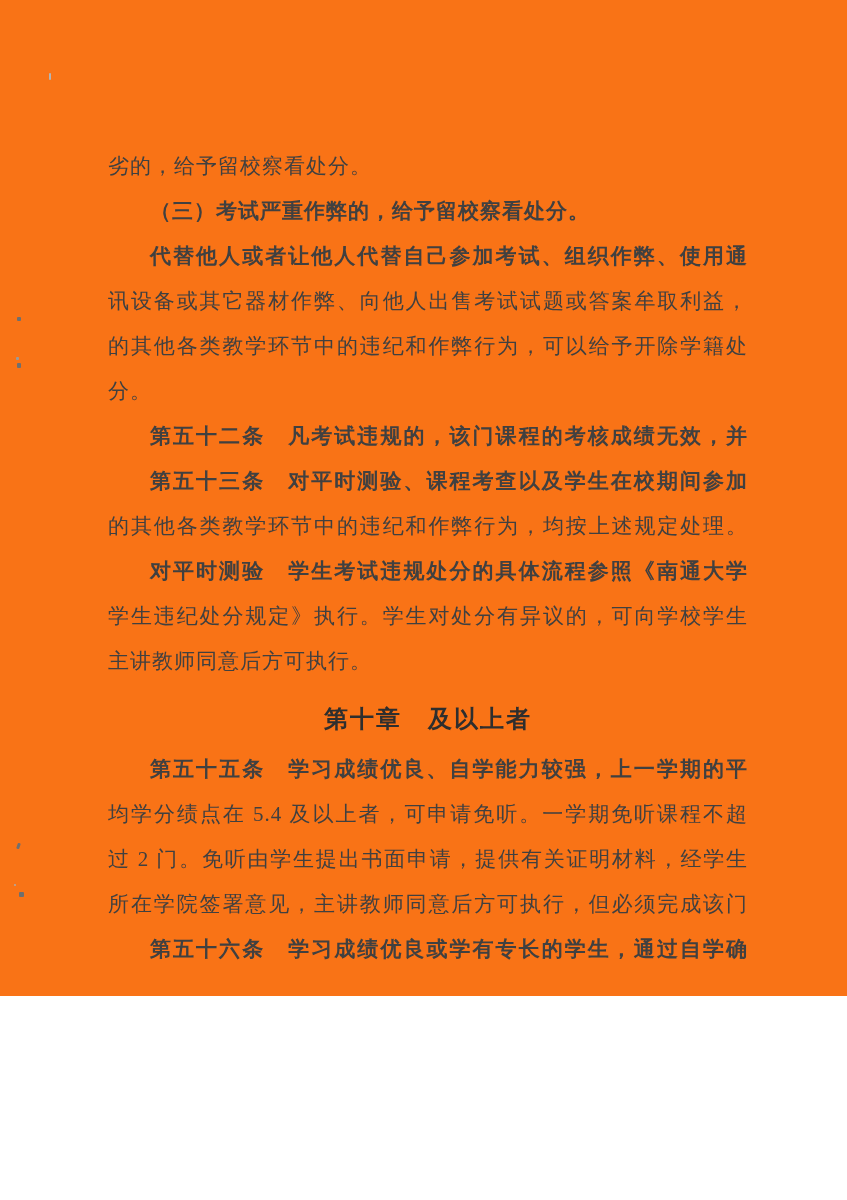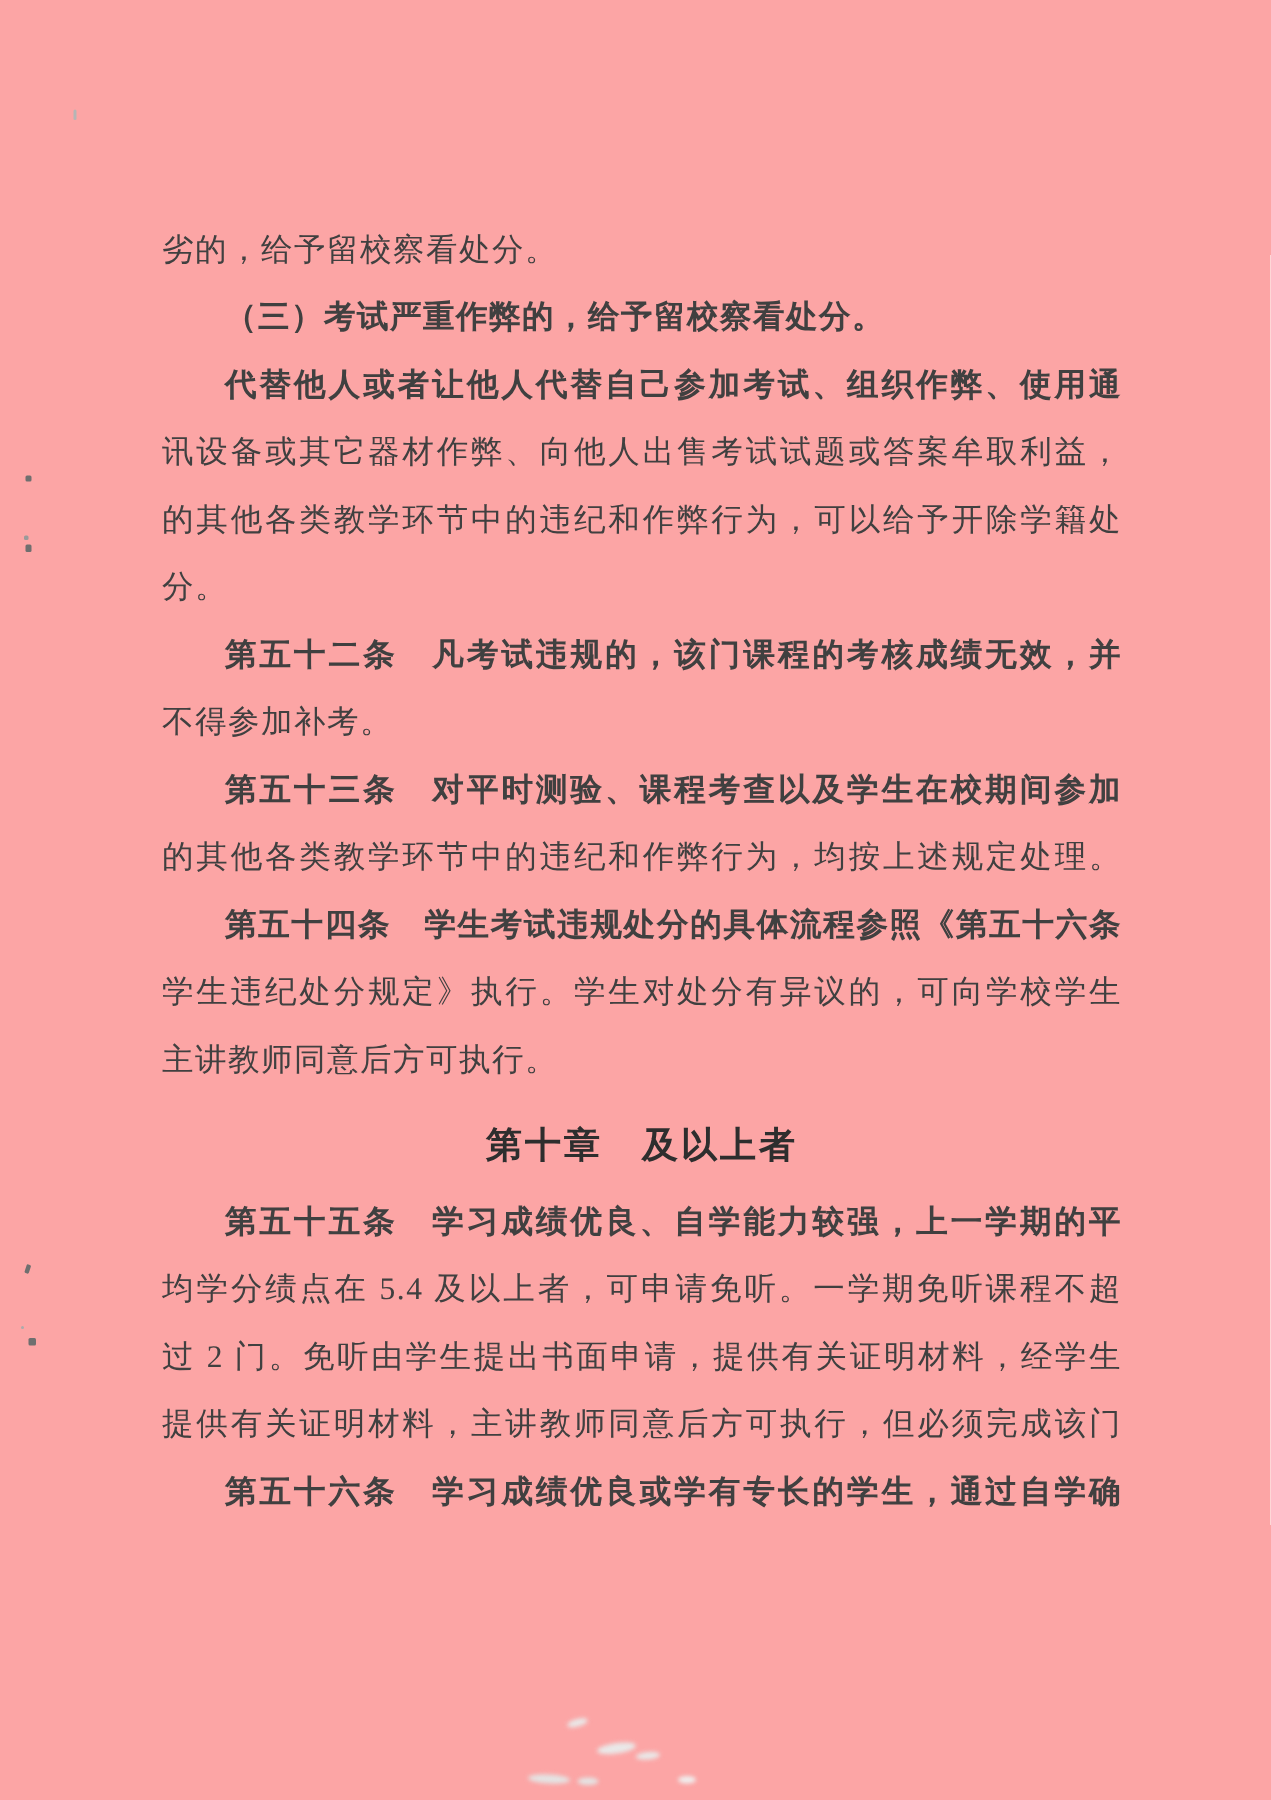--- a/index.html
+++ b/index.html
@@ -3,22 +3,22 @@
 <meta charset="utf-8">
 <style>
   html, body {
     margin: 0;
     padding: 0;
     background: #ffffff;
   }
   .page {
     position: relative;
     width: 847px;
-    height: 1200px;
-    background: #fca5a5;
+    height: 996px;
+    background: #f97316;
     overflow: hidden;
     font-family: "Liberation Serif", "DejaVu Serif", serif;
   }
   .text-block {
     position: absolute;
     left: 108px;
     top: 144px;
     width: 640px;
     color: #404040;
     font-size: 21px;
@@ -70,33 +70,32 @@
 
   <div class="text-block">
 
     <div class="line">劣的，给予留校察看处分。</div>
     <div class="line indent">（三）考试严重作弊的，给予留校察看处分。</div>
     <div class="line indent justify">代替他人或者让他人代替自己参加考试、组织作弊、使用通</div>
     <div class="line justify">讯设备或其它器材作弊、向他人出售考试试题或答案牟取利益，</div>
     <div class="line justify">的其他各类教学环节中的违纪和作弊行为，可以给予开除学籍处</div>
     <div class="line">分。</div>
     <div class="line indent justify">第五十二条　凡考试违规的，该门课程的考核成绩无效，并</div>
-    <div class="line">不得参加补考。</div>
     <div class="line indent justify">第五十三条　对平时测验、课程考查以及学生在校期间参加</div>
     <div class="line justify">的其他各类教学环节中的违纪和作弊行为，均按上述规定处理。</div>
-    <div class="line indent justify">第五十四条　学生考试违规处分的具体流程参照《第五十六条</div>
+    <div class="line indent justify">对平时测验　学生考试违规处分的具体流程参照《南通大学</div>
     <div class="line justify">学生违纪处分规定》执行。学生对处分有异议的，可向学校学生</div>
     <div class="line">主讲教师同意后方可执行。</div>
 
     <div class="chapter-heading">第十章　及以上者</div>
 
     <div class="line indent justify">第五十五条　学习成绩优良、自学能力较强，上一学期的平</div>
     <div class="line justify">均学分绩点在 5.4 及以上者，可申请免听。一学期免听课程不超</div>
     <div class="line justify">过 2 门。免听由学生提出书面申请，提供有关证明材料，经学生</div>
-    <div class="line justify">提供有关证明材料，主讲教师同意后方可执行，但必须完成该门</div>
+    <div class="line justify">所在学院签署意见，主讲教师同意后方可执行，但必须完成该门</div>
     <div class="line indent justify">第五十六条　学习成绩优良或学有专长的学生，通过自学确</div>
 
   </div>
 
   <div class="speck" style="left:49px;  top:73px;  width:2px; height:7px;  background:#b5b5b5;"></div>
   <div class="speck" style="left:17px;  top:317px; width:4px; height:4px;"></div>
   <div class="speck" style="left:16px;  top:357px; width:3px; height:3px; background:#9a9a9a;"></div>
   <div class="speck" style="left:17px;  top:363px; width:4px; height:5px;"></div>
   <div class="speck" style="left:17px;  top:843px; width:3px; height:6px; transform:rotate(18deg);"></div>
   <div class="speck" style="left:14px;  top:884px; width:2px; height:2px; background:#ababab;"></div>

